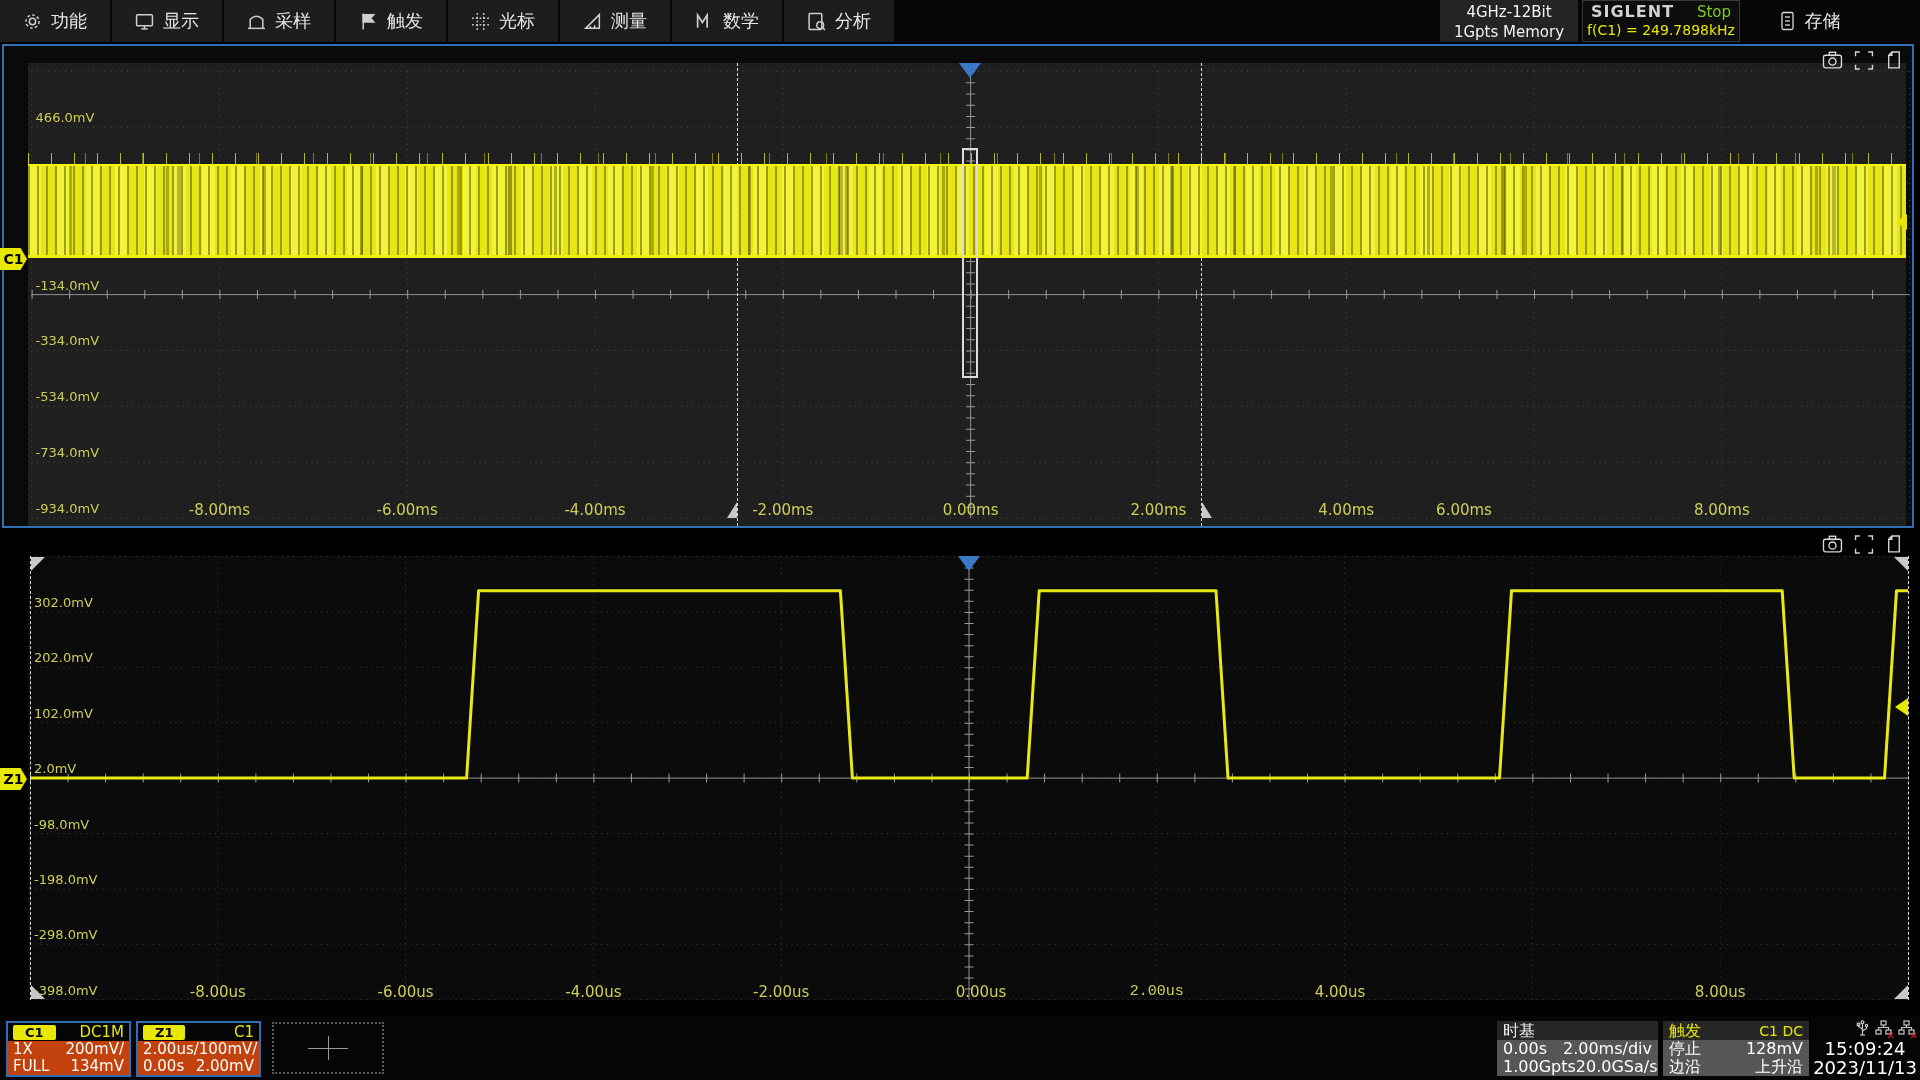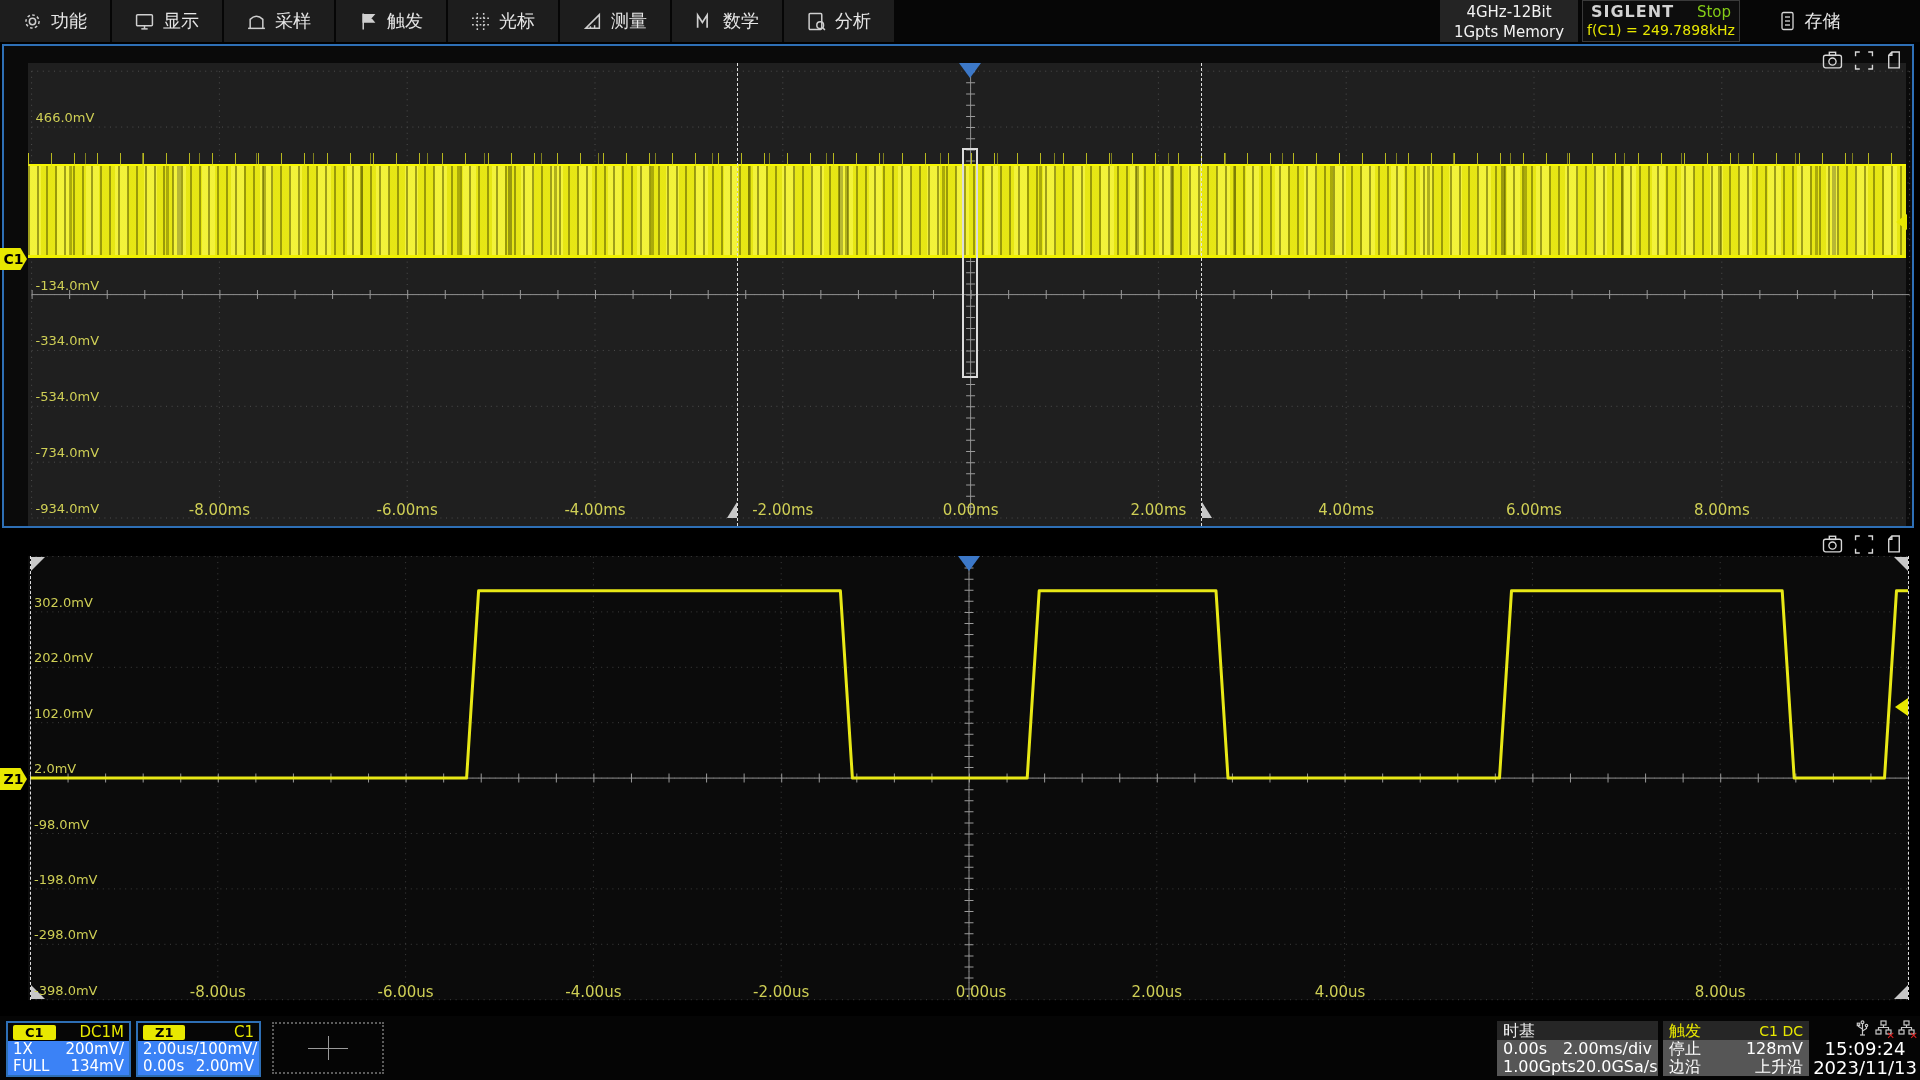--- a/index.html
+++ b/index.html
@@ -47,21 +47,21 @@
   .tri{position:absolute;width:0;height:0;}
   .badge-tag{position:absolute;width:27px;height:22px;background:#e8e800;color:#000;font-weight:bold;font-size:14px;
     text-align:center;line-height:22px;clip-path:polygon(0 0,76% 0,100% 50%,76% 100%,0 100%);}
   .win-icons{position:absolute;display:flex;gap:10px;}
   .win-icons svg{stroke:#d8d8d8;fill:none;stroke-width:1.3;}
   
   #bottombar{position:absolute;left:0;top:1016px;width:1920px;height:64px;background:#050505;}
   .descbox{position:absolute;top:5px;height:56px;border:2px solid #2e6fb5;background:#060606;box-sizing:border-box;}
   .drow{height:17px;display:flex;justify-content:space-between;align-items:center;padding:0 5px;font-size:15px;color:#fff;line-height:17px;}
   .drow.title{color:#e8e800;padding-top:1px;}
-  .drow.gray{background:#3b82f6;}
+  .drow.gray{background:#c2410c;}
   .chanbadge{background:#e8e800;color:#000;font-weight:bold;font-size:13px;border-radius:2px;padding:0 12px;line-height:15px;}
   #addbox{position:absolute;left:272px;top:6px;width:112px;height:52px;border:2px dotted #5c5c5c;box-sizing:border-box;
     background:linear-gradient(#9a9a9a,#9a9a9a) center/40px 1px no-repeat,linear-gradient(#9a9a9a,#9a9a9a) center/1px 24px no-repeat;}
   .infobox{position:absolute;top:5px;height:56px;background:#060606;}
   .irow{height:18px;display:flex;justify-content:space-between;align-items:center;padding:0 6px;font-size:16px;color:#fff;line-height:18px;}
   .irow.head{background:#262626;color:#f0f0f0;height:19px;}
   .irow.head.yellow,.irow.head.yellow span{color:#e8e800;}
   .irow.gray{background:#565656;}
   #clockbox{position:absolute;left:1813px;top:3px;width:104px;height:58px;color:#fff;text-align:center;}
   #clockbox .icons{display:flex;justify-content:flex-end;gap:6px;height:20px;align-items:center;padding-right:2px;}
@@ -212,21 +212,21 @@
       <div class="vlabel" style="left: 31.6px; top: 343.3px;">-534.0mV</div>
       <div class="vlabel" style="left: 31.6px; top: 399.15px;">-734.0mV</div>
       <div class="vlabel" style="left: 31.6px; top: 455px;">-934.0mV</div>
       <div class="tlabel" style="left: 215.4px; top: 455px;">-8.00ms</div>
       <div class="tlabel" style="left: 403.2px; top: 455px;">-6.00ms</div>
       <div class="tlabel" style="left: 591px; top: 455px;">-4.00ms</div>
       <div class="tlabel" style="left: 778.8px; top: 455px;">-2.00ms</div>
       <div class="tlabel" style="left: 966.6px; top: 455px;">0.00ms</div>
       <div class="tlabel" style="left: 1154.4px; top: 455px;">2.00ms</div>
       <div class="tlabel" style="left: 1342.2px; top: 455px;">4.00ms</div>
-      <div class="tlabel" style="left: 1530px; top: 455px; text-align: right;">6.00ms</div>
+      <div class="tlabel" style="left: 1460px; top: 455px; text-align: right;">6.00ms</div>
       <div class="tlabel" style="left: 1717.8px; top: 455px;">8.00ms</div>
     </div>
 </div>
 
 <div class="badge-tag" style="left:0;top:248px">C1</div>
 
 <div class="win-icons" style="left:1822px;top:51px">
   <svg width="22" height="19" viewBox="0 0 20 18">
     <rect x="1" y="4" width="17" height="12" rx="2"></rect>
       <circle cx="9.5" cy="10" r="3.4"></circle>
@@ -290,21 +290,21 @@
       <div class="vlabel" style="left: 32px; top: 213.1px;">2.0mV</div>
       <div class="vlabel" style="left: 32px; top: 268.5px;">-98.0mV</div>
       <div class="vlabel" style="left: 32px; top: 323.9px;">-198.0mV</div>
       <div class="vlabel" style="left: 32px; top: 379.3px;">-298.0mV</div>
       <div class="vlabel" style="left: 32px; top: 434.7px;">-398.0mV</div>
       <div class="tlabel" style="left: 215.8px; top: 434.7px;">-8.00us</div>
       <div class="tlabel" style="left: 403.6px; top: 434.7px;">-6.00us</div>
       <div class="tlabel" style="left: 591.4px; top: 434.7px;">-4.00us</div>
       <div class="tlabel" style="left: 779.2px; top: 434.7px;">-2.00us</div>
       <div class="tlabel" style="left: 967px; top: 434.7px; margin-left: 12px;">0.00us</div>
-      <div class="tlabel" style="left: 1154.8px; top: 434.7px;">2.00us</div>
+      <div class="tlabel" style="left: 1154.8px; top: 434.7px; font-family: Liberation Mono, monospace;">2.00us</div>
       <div class="tlabel" style="left: 1338px; top: 434.7px;">4.00us</div>
       <div class="tlabel" style="left: 1512px; top: 434.7px; margin-top: 32px;">6.00us</div>
       <div class="tlabel" style="left: 1718.2px; top: 434.7px;">8.00us</div>
     </div>
 </div>
 
 <div class="badge-tag" style="left:0;top:768px">Z1</div>
 
 <div class="win-icons" style="left:1822px;top:535px">
   <svg width="22" height="19" viewBox="0 0 20 18">

